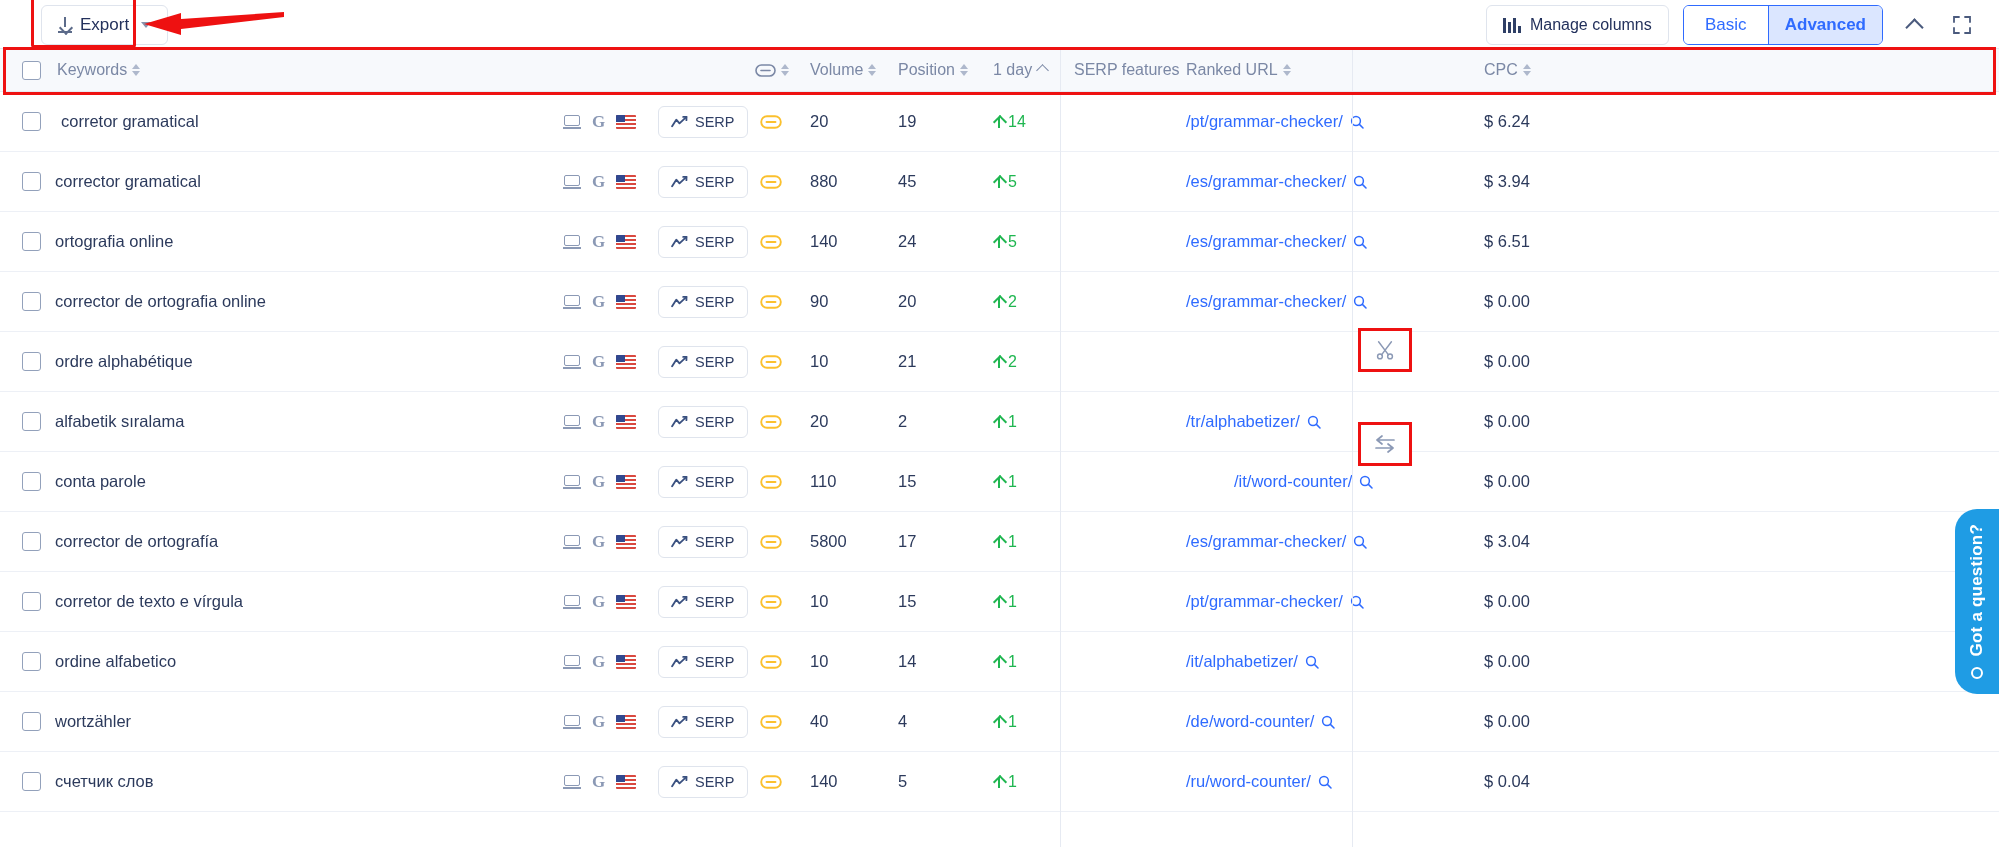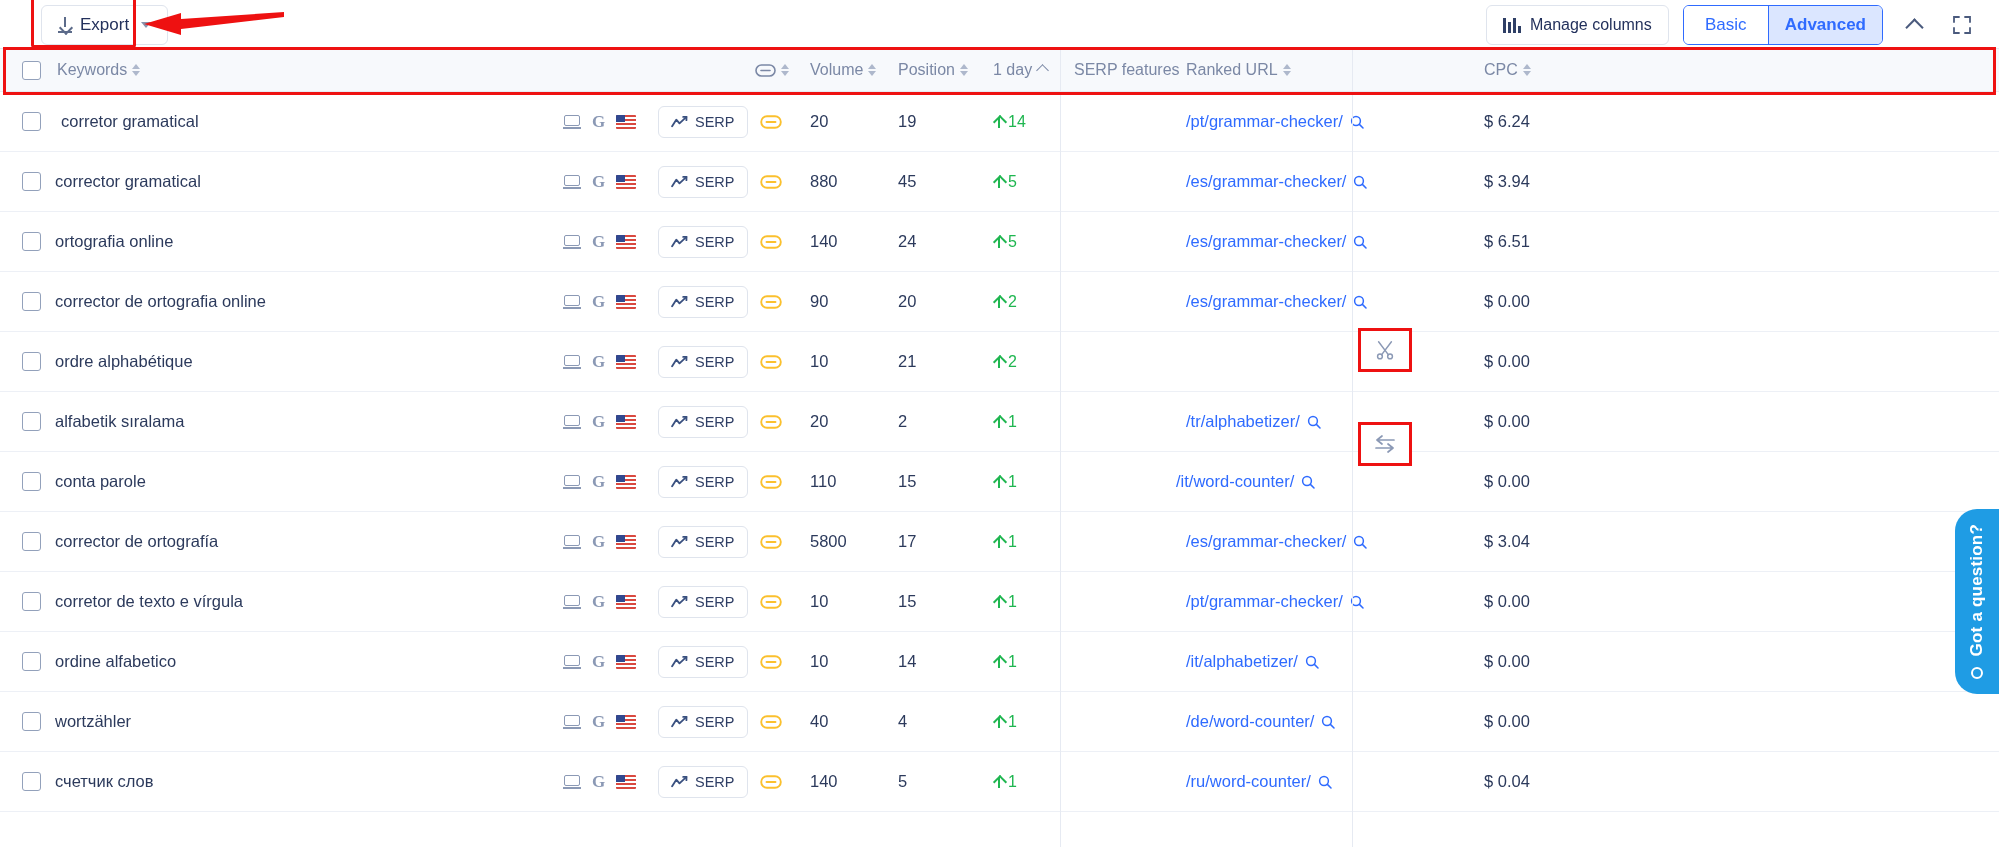--- a/index.html
+++ b/index.html
@@ -631,21 +631,21 @@
 
     <div class="cell" style="left:993px">
       <span class="delta">
         <span class="uparr"></span>
         <span>1</span>
       </span>
     </div>
 
     <div class="cell" style="left:1074px"></div>
 
-    <div class="cell" style="left:1176px">
+    <div class="cell" style="left:1234px">
       <a class="rurl" href="#">/it/word-counter/</a>
       <svg class="magn" viewBox="0 0 14 14">
         <circle cx="6" cy="6" r="4.4" fill="none" stroke="#2f6bff" stroke-width="1.5"></circle>
         <path d="M9.4 9.4 13 13" stroke="#2f6bff" stroke-width="1.5" stroke-linecap="round"></path>
       </svg>
     </div>
 
     <div class="cell cpc" style="left:1484px; width:55px; justify-content:flex-start">$ 0.00</div>
   </div>
       <div class="row">

